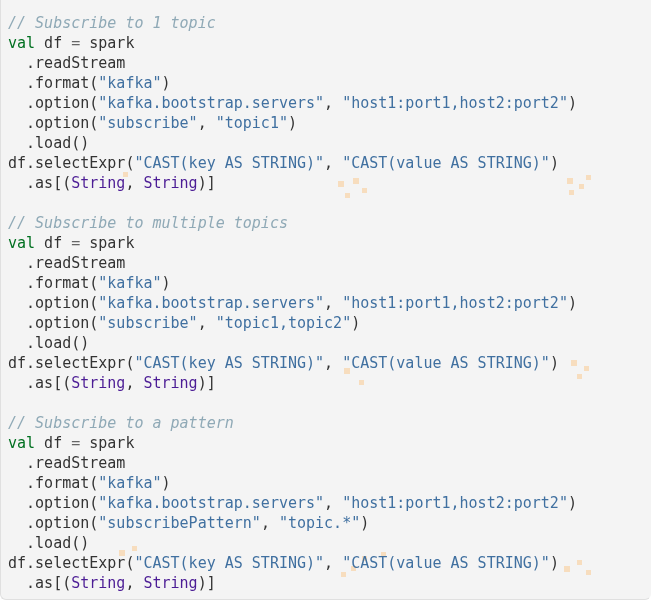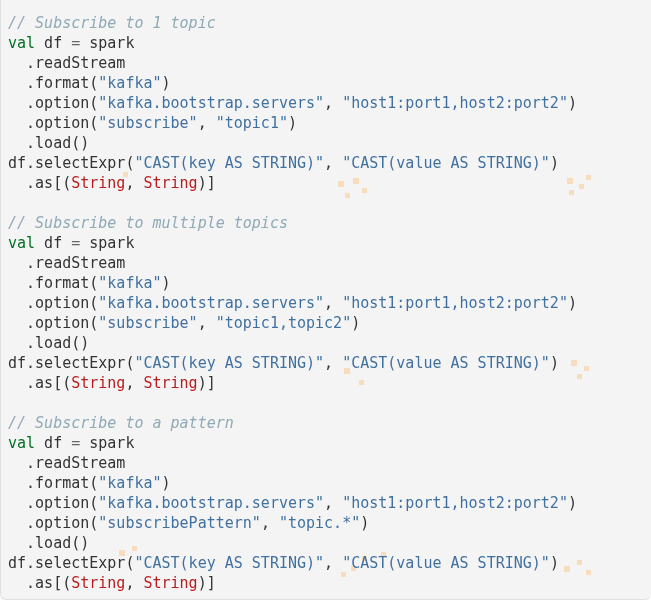--- a/index.html
+++ b/index.html
@@ -35,21 +35,21 @@
     letter-spacing: 0px;
     z-index: 2;
   }
   .ln { display: block; height: 20px; }
   .blank { display: block; height: 20px; }
 
   
   .c  { color: #8fa9b6; font-style: italic; }          
   .k  { color: #007020; font-weight: normal; }           
   .s  { color: #4070a0; }                              
-  .t  { color: #b91c1c; }                              
+  .t  { color: #4c1d95; }                              
   .p  { color: #333333; }                              
   .o  { color: #666666; }                              
 
   
   .artifact {
     position: absolute;
     background: #f7ddbe;
     z-index: 1;
     pointer-events: none;
   }

